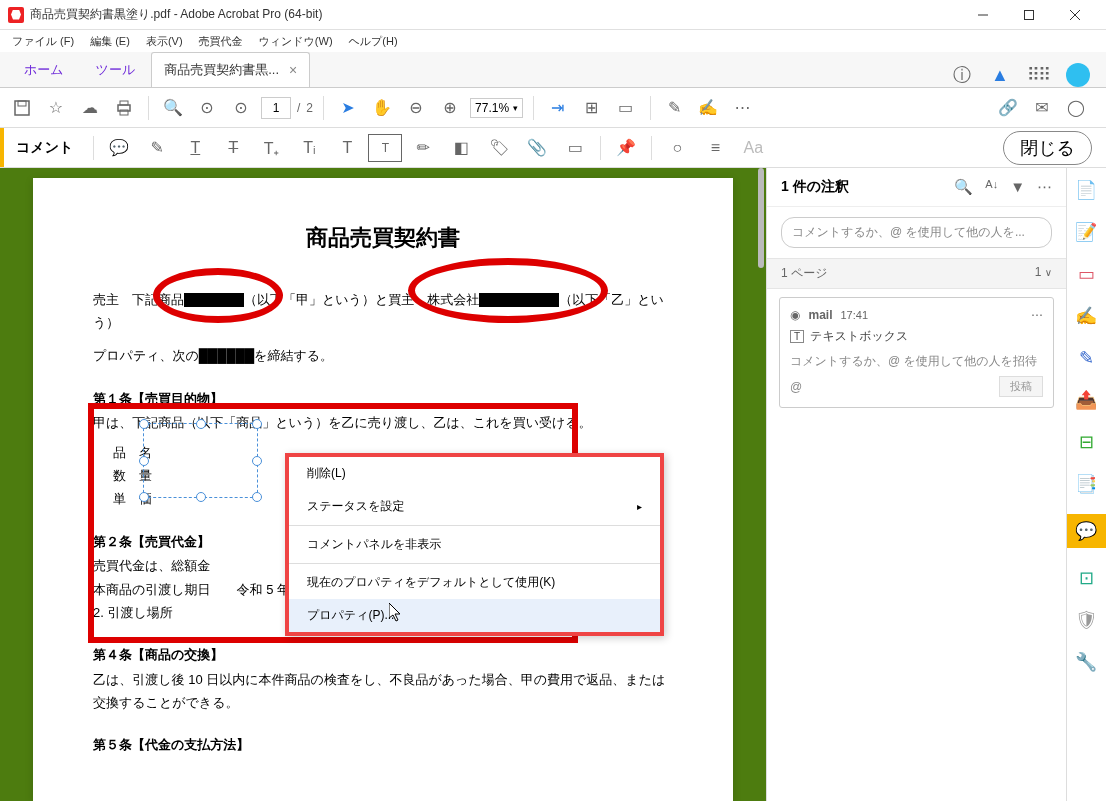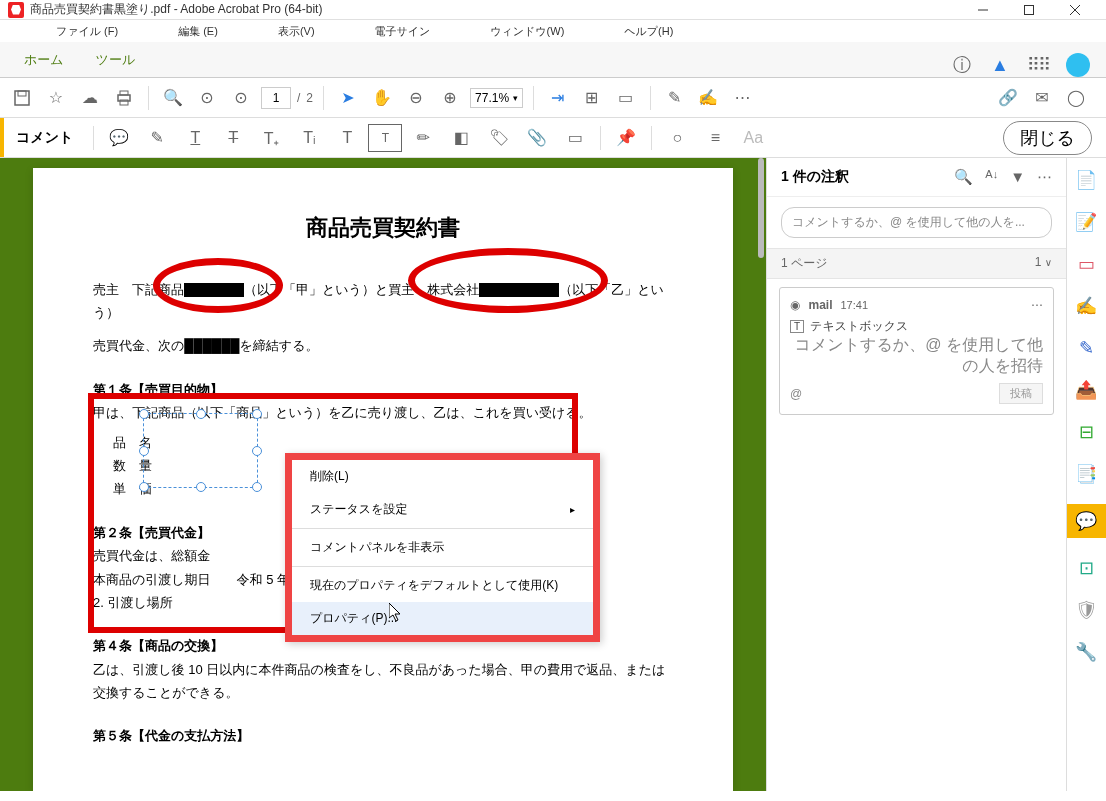--- a/index.html
+++ b/index.html
@@ -1,33 +1,33 @@
 <!DOCTYPE html>
 <html><head>
 <meta charset="utf-8">
 <style>
 * { margin: 0; padding: 0; box-sizing: border-box; font-family: "Yu Gothic UI", "Meiryo", sans-serif; }
 body { background: #fff; width: 1106px; height: 801px; overflow: hidden; position: relative; }
 
 
-.title-bar { height: 20px; display: flex; align-items: center; padding: 0 8px; background: #fff; border-bottom: 1px solid #e0e0e0; }
+.title-bar { height: 30px; display: flex; align-items: center; padding: 0 8px; background: #fff; border-bottom: 1px solid #e0e0e0; }
 .title-bar .app-icon { width: 16px; height: 16px; background: #ed2224; border-radius: 2px; margin-right: 6px; position: relative; }
 .title-bar .app-icon::after { content: ""; position: absolute; inset: 3px; background: #fff; clip-path: polygon(20% 0, 80% 0, 100% 50%, 80% 100%, 20% 100%, 0 50%); }
 .title-text { font-size: 12px; color: #333; }
 .win-controls { margin-left: auto; display: flex; gap: 0; }
 .win-btn { width: 46px; height: 30px; display: flex; align-items: center; justify-content: center; cursor: pointer; }
 .win-btn svg { width: 10px; height: 10px; }
 
 
 .menu-bar { height: 22px; display: flex; align-items: center; padding: 0 4px; font-size: 11px; color: #333; }
-.menu-bar span { padding: 0 8px; cursor: pointer; margin-left: 44px; }
+.menu-bar span { padding: 0 8px; cursor: pointer; }
 
 
 .tab-bar { height: 36px; display: flex; align-items: flex-end; background: #f7f7f7; border-bottom: 1px solid #ccc; padding-left: 8px; }
-.home-tab { padding: 8px 16px; font-size: 13px; color: #4d7c0f; cursor: pointer; }
+.home-tab { padding: 8px 16px; font-size: 13px; color: #6d28d9; cursor: pointer; }
 .file-tab { display: flex; align-items: center; padding: 8px 12px; background: #fff; border: 1px solid #ccc; border-bottom: none; font-size: 13px; color: #333; border-radius: 3px 3px 0 0; }
 .file-tab .close-x { margin-left: 10px; color: #888; cursor: pointer; font-size: 14px; }
 .tab-right { margin-left: auto; display: flex; align-items: center; gap: 18px; padding-right: 16px; }
 .tab-right-icon { width: 20px; height: 20px; display: flex; align-items: center; justify-content: center; color: #666; cursor: pointer; font-size: 18px; }
 .avatar { width: 24px; height: 24px; border-radius: 50%; background: #2fbff0; }
 
 
 .main-toolbar { height: 40px; display: flex; align-items: center; padding: 0 8px; border-bottom: 1px solid #ddd; gap: 6px; background: #fff; }
 .tb-icon { width: 28px; height: 28px; display: flex; align-items: center; justify-content: center; color: #666; cursor: pointer; border-radius: 3px; }
 .tb-sep { width: 1px; height: 24px; background: #ddd; margin: 0 4px; }
@@ -42,62 +42,62 @@
 .comment-label { font-size: 14px; font-weight: bold; padding: 0 12px 0 8px; }
 .ct-icon { width: 34px; height: 28px; display: flex; align-items: center; justify-content: center; color: #666; cursor: pointer; }
 .close-btn { margin-left: auto; border: 1px solid #888; border-radius: 18px; padding: 4px 16px; font-size: 18px; cursor: pointer; margin-right: 6px; }
 
 
 .content-area { display: flex; height: calc(801px - 30px - 22px - 36px - 40px - 40px); }
 .doc-pane { flex: 1; background: #4d7c0f; position: relative; overflow: hidden; display: flex; justify-content: center; padding-top: 10px; }
 .doc-page { width: 700px; background: #fff; box-shadow: 0 2px 8px rgba(0,0,0,0.15); padding: 40px 60px; font-size: 13px; line-height: 1.8; color: #000; font-family: "MS Mincho", serif; position: relative; }
 .doc-title { text-align: center; font-size: 22px; font-weight: bold; margin-bottom: 30px; }
 .doc-para { margin-bottom: 10px; }
-.doc-section { font-weight: bold; margin-top: 20px; }
+.doc-section { font-weight: bold; margin-top: 20px; font-family: Liberation Mono, monospace; }
 .redact { display: inline-block; width: 60px; height: 14px; background: #000; vertical-align: middle; }
 .redact.wide { width: 80px; }
 
 
 .red-oval { position: absolute; border: 7px solid #d00; border-radius: 50%; pointer-events: none; }
 .oval1 { left: 120px; top: 90px; width: 130px; height: 55px; }
 .oval2 { left: 375px; top: 80px; width: 200px; height: 65px; }
 
 
 .red-box { position: absolute; border: 6px solid #d00; left: 55px; top: 225px; width: 490px; height: 240px; pointer-events: none; }
 
 
 .sel-box { position: absolute; left: 110px; top: 245px; width: 115px; height: 75px; border: 1px dashed #4a90d9; }
 .sel-handle { position: absolute; width: 10px; height: 10px; background: #fff; border: 1.5px solid #4a90d9; border-radius: 50%; }
 .sh-tl { left: -5px; top: -5px; } .sh-t { left: 50%; top: -5px; margin-left: -5px; } .sh-tr { right: -5px; top: -5px; }
 .sh-l { left: -5px; top: 50%; margin-top: -5px; } .sh-r { right: -5px; top: 50%; margin-top: -5px; }
 .sh-bl { left: -5px; bottom: -5px; } .sh-b { left: 50%; bottom: -5px; margin-left: -5px; } .sh-br { right: -5px; bottom: -5px; }
 
 
-.context-menu { position: absolute; left: 285px; top: 453px; width: 315px; background: #fff; border: 7px solid #ef4444; box-shadow: 2px 2px 8px rgba(0,0,0,0.2); font-size: 12px; z-index: 100; }
+.context-menu { position: absolute; left: 285px; top: 453px; width: 379px; background: #fff; border: 4px solid #ef4444; box-shadow: 2px 2px 8px rgba(0,0,0,0.2); font-size: 12px; z-index: 100; }
 .context-menu .cm-item { padding: 8px 18px; cursor: pointer; display: flex; align-items: center; justify-content: space-between; }
 .context-menu .cm-item:hover, .context-menu .cm-item.hovered { background: #e8f0fb; }
 .context-menu .cm-sep { height: 1px; background: #ddd; margin: 2px 0; }
 .cursor { position: absolute; left: 389px; top: 603px; z-index: 200; pointer-events: none; }
 
 
 .scroll-ind { position: absolute; right: 2px; top: 0; width: 6px; height: 100px; background: #bbb; border-radius: 3px; }
 
 
 .comments-pane { width: 300px; background: #fff; border-left: 1px solid #ddd; display: flex; flex-direction: column; }
 .comments-header { padding: 10px 14px; display: flex; align-items: center; border-bottom: 1px solid #eee; }
 .comments-title { font-size: 14px; font-weight: 600; }
 .comments-header-icons { margin-left: auto; display: flex; gap: 12px; color: #666; }
 .comments-header-icons span { cursor: pointer; font-size: 15px; }
 .comment-input-bar { margin: 10px 14px; border: 1px solid #ccc; border-radius: 13px; padding: 6px 10px; font-size: 12px; color: #888; cursor: text; }
 .page-header-row { padding: 6px 14px; background: #f4f4f4; font-size: 12px; color: #666; display: flex; justify-content: space-between; border-top: 1px solid #e5e5e5; border-bottom: 1px solid #e5e5e5; }
 .annotation-card { margin: 8px 12px; border: 1px solid #ccc; border-radius: 3px; padding: 10px; font-size: 12px; }
 .anno-head { display: flex; align-items: center; gap: 8px; color: #666; }
 .anno-head .dots { margin-left: auto; cursor: pointer; }
 .anno-type { display: flex; align-items: center; gap: 6px; margin-top: 6px; color: #444; }
-.anno-placeholder { color: #888; font-size: 16px; text-align: right; }
+.anno-placeholder { margin-top: 8px; color: #888; font-size: 12px; }
 .anno-at { margin-top: 10px; color: #888; }
 .post-btn { float: right; margin-top: -18px; color: #999; border: 1px solid #ddd; background: #f5f5f5; padding: 2px 10px; font-size: 11px; cursor: pointer; }
 
 
 .right-rail { width: 40px; background: #fff; border-left: 1px solid #ddd; display: flex; flex-direction: column; align-items: center; padding-top: 10px; gap: 18px; }
 .rail-icon { width: 24px; height: 24px; display: flex; align-items: center; justify-content: center; color: #666; cursor: pointer; font-size: 18px; }
 .rail-icon.active { background: #f7b500; color: #333; width: 40px; height: 34px; }
 
 u { text-decoration: underline; }
 </style>
@@ -124,28 +124,32 @@
           <line x1="10" y1="0" x2="0" y2="10" stroke="#333" stroke-width="1"></line>
         </svg>
       </div>
   </div>
 </div>
 
 <div class="menu-bar">
   <span>ファイル (F)</span>
   <span>編集 (E)</span>
   <span>表示(V)</span>
-  <span>電子サイン</span>
+  <span>売買代金</span>
   <span>ウィンドウ(W)</span>
   <span>ヘルプ(H)</span>
 </div>
 
 <div class="tab-bar">
   <div class="home-tab">ホーム</div>
   <div class="home-tab">ツール</div>
+  <div class="file-tab">
+    <span>商品売買契約書黒...</span>
+    <span class="close-x">×</span>
+  </div>
   <div class="tab-right">
     <div class="tab-right-icon">ⓘ</div>
     <div class="tab-right-icon" style="color:#2a7de1;">▲</div>
     <div class="tab-right-icon" style="letter-spacing:-2px;">⠿⠿</div>
     <div class="avatar"></div>
   </div>
 </div>
 
 <div class="main-toolbar">
   <div class="tb-icon">
@@ -222,21 +226,21 @@
 </div>
 
 <div class="content-area">
   <div class="doc-pane">
     <div class="scroll-ind"></div>
     <div class="doc-page">
       <div class="doc-title">商品売買契約書</div>
       <div class="doc-para">
         <span>売主　下記商品</span><span class="redact"></span><span>（以下「甲」という）と買主　株式会社</span><span class="redact wide"></span><span>（以下「乙」という）</span>
       </div>
-      <div class="doc-para">売買代金、次の██████を締結する。</div>
+      <div class="doc-para">プロパティ、次の██████を締結する。</div>
       <div class="doc-section">第１条【売買目的物】</div>
       <div>甲は、下記商品（以下「商品」という）を乙に売り渡し、乙は、これを買い受ける。</div>
       <div style="padding-left:20px;margin-top:6px;">
         <div>品　名</div>
         <div>数　量</div>
         <div>単　価</div>
       </div>
       <div class="doc-section">第２条【売買代金】</div>
       <div>売買代金は、総額金</div>
       <div>本商品の引渡し期日　　令和 5 年 7 月 10 日</div>

